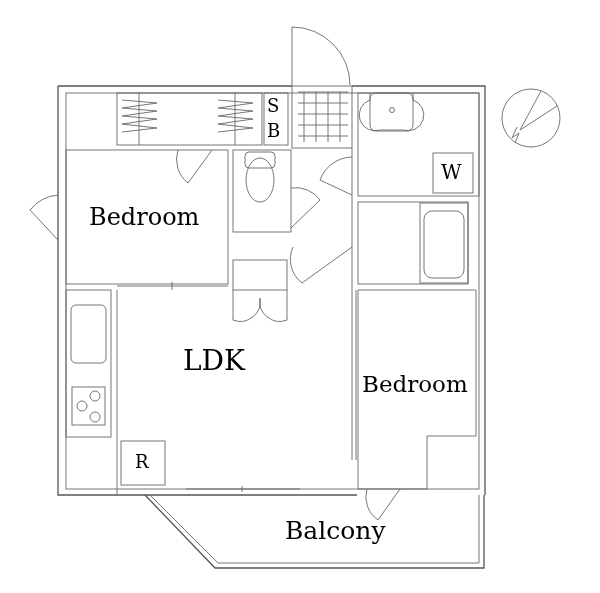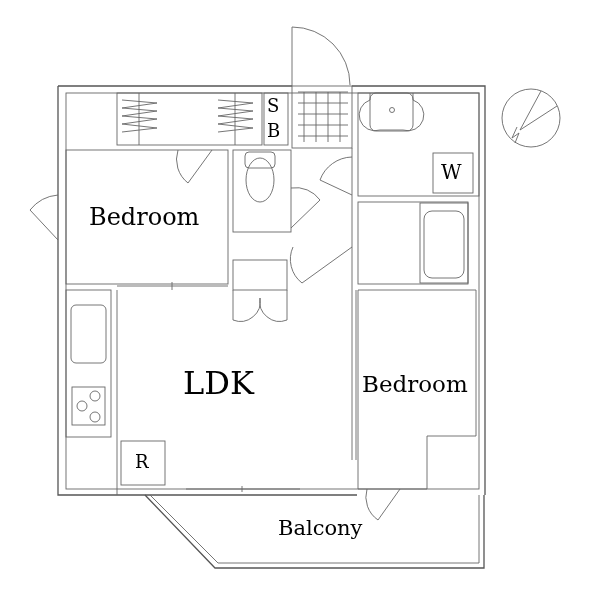--- a/index.html
+++ b/index.html
@@ -108,18 +108,18 @@
   <g>
     <circle class="t" cx="531" cy="118" r="29"></circle>
     <line class="t" x1="541" y1="91" x2="520" y2="130"></line>
     <line class="t" x1="557" y1="106" x2="520" y2="130"></line>
     <polyline class="t" points="517,127 512,138 519,133 515,143"></polyline>
   </g>
 </svg>
 
 <div class="lbl" style="position:absolute;left:89px;top:203px;font-size:24px;">Bedroom</div>
 <div class="lbl" style="position:absolute;left:362px;top:371px;font-size:23px;">Bedroom</div>
-<div class="lbl" style="position:absolute;left:183px;top:364px;font-size:32px;text-align:center;">LDK</div>
-<div class="lbl" style="position:absolute;left:278px;top:516px;font-size:21px;">Balcony</div>
+<div class="lbl" style="position:absolute;left:183px;top:344px;font-size:28px;text-align:center;">LDK</div>
+<div class="lbl" style="position:absolute;left:285px;top:516px;font-size:25px;">Balcony</div>
 <div class="lbl" style="position:absolute;left:267px;top:95px;font-size:18px;">S</div>
 <div class="lbl" style="position:absolute;left:267px;top:120px;font-size:18px;">B</div>
 <div class="lbl" style="position:absolute;left:441px;top:160px;font-size:20px;">W</div>
 <div class="lbl" style="position:absolute;left:135px;top:451px;font-size:18px;">R</div>
 
 </body></html>

